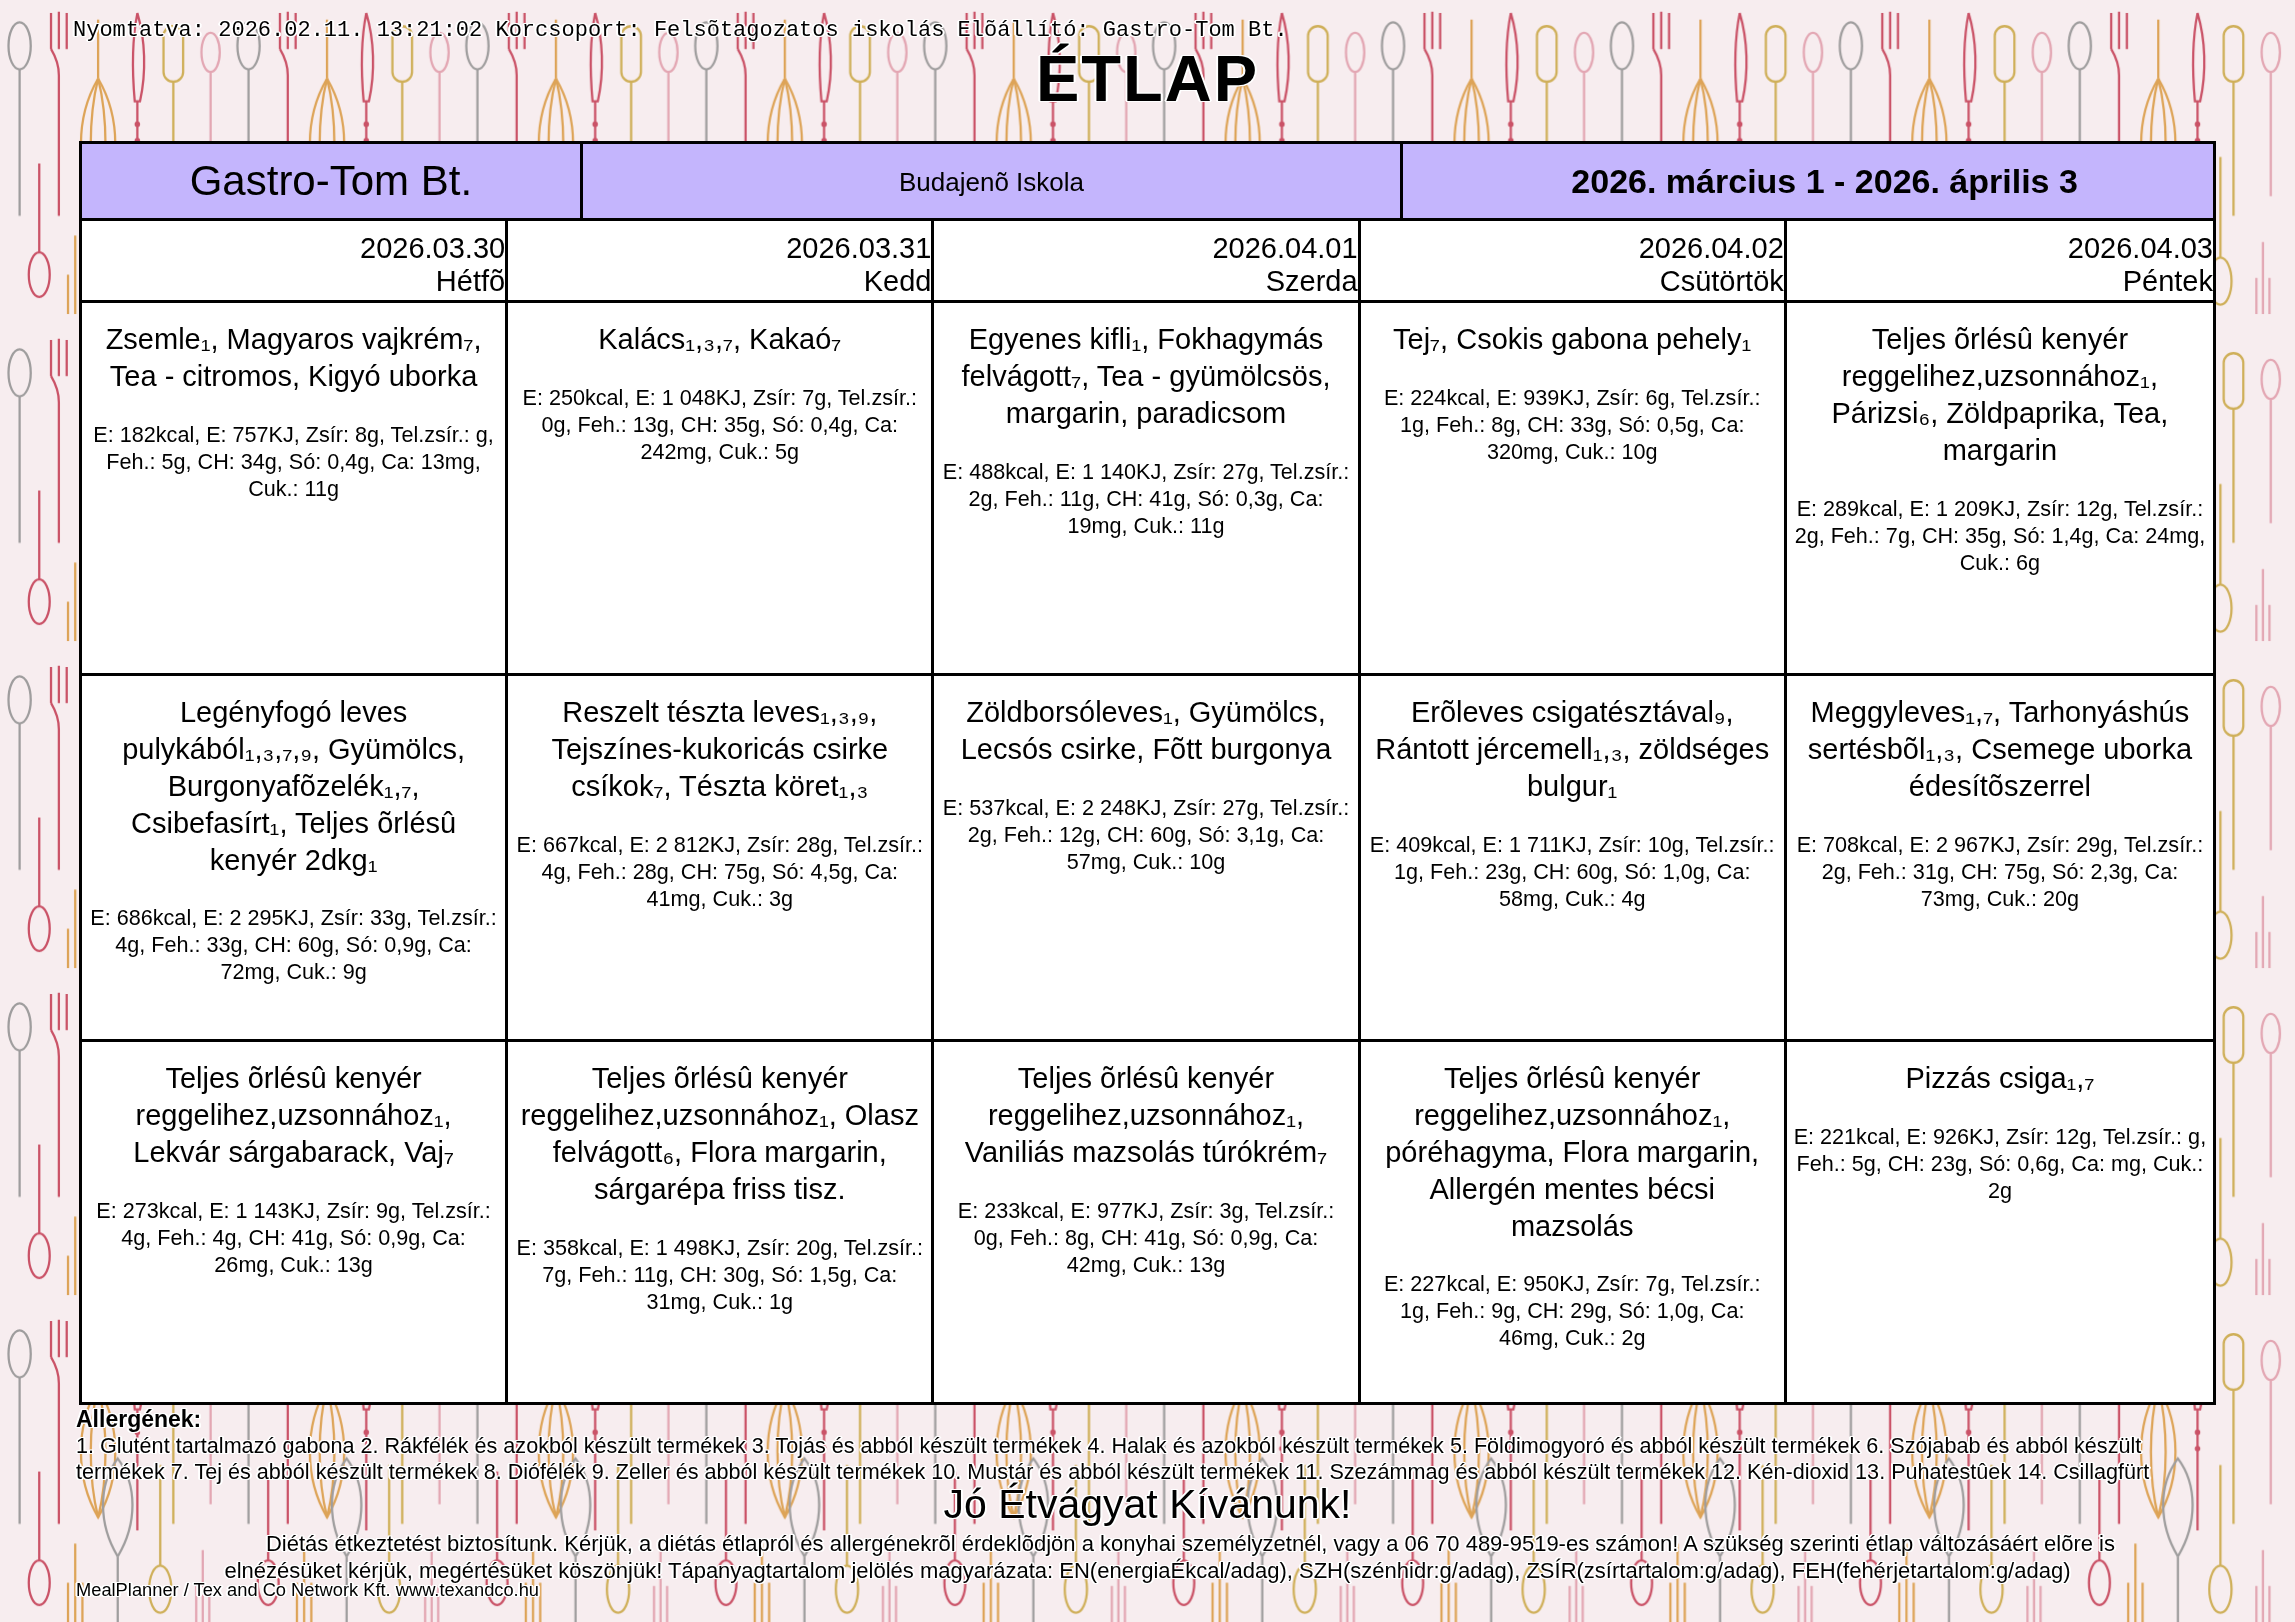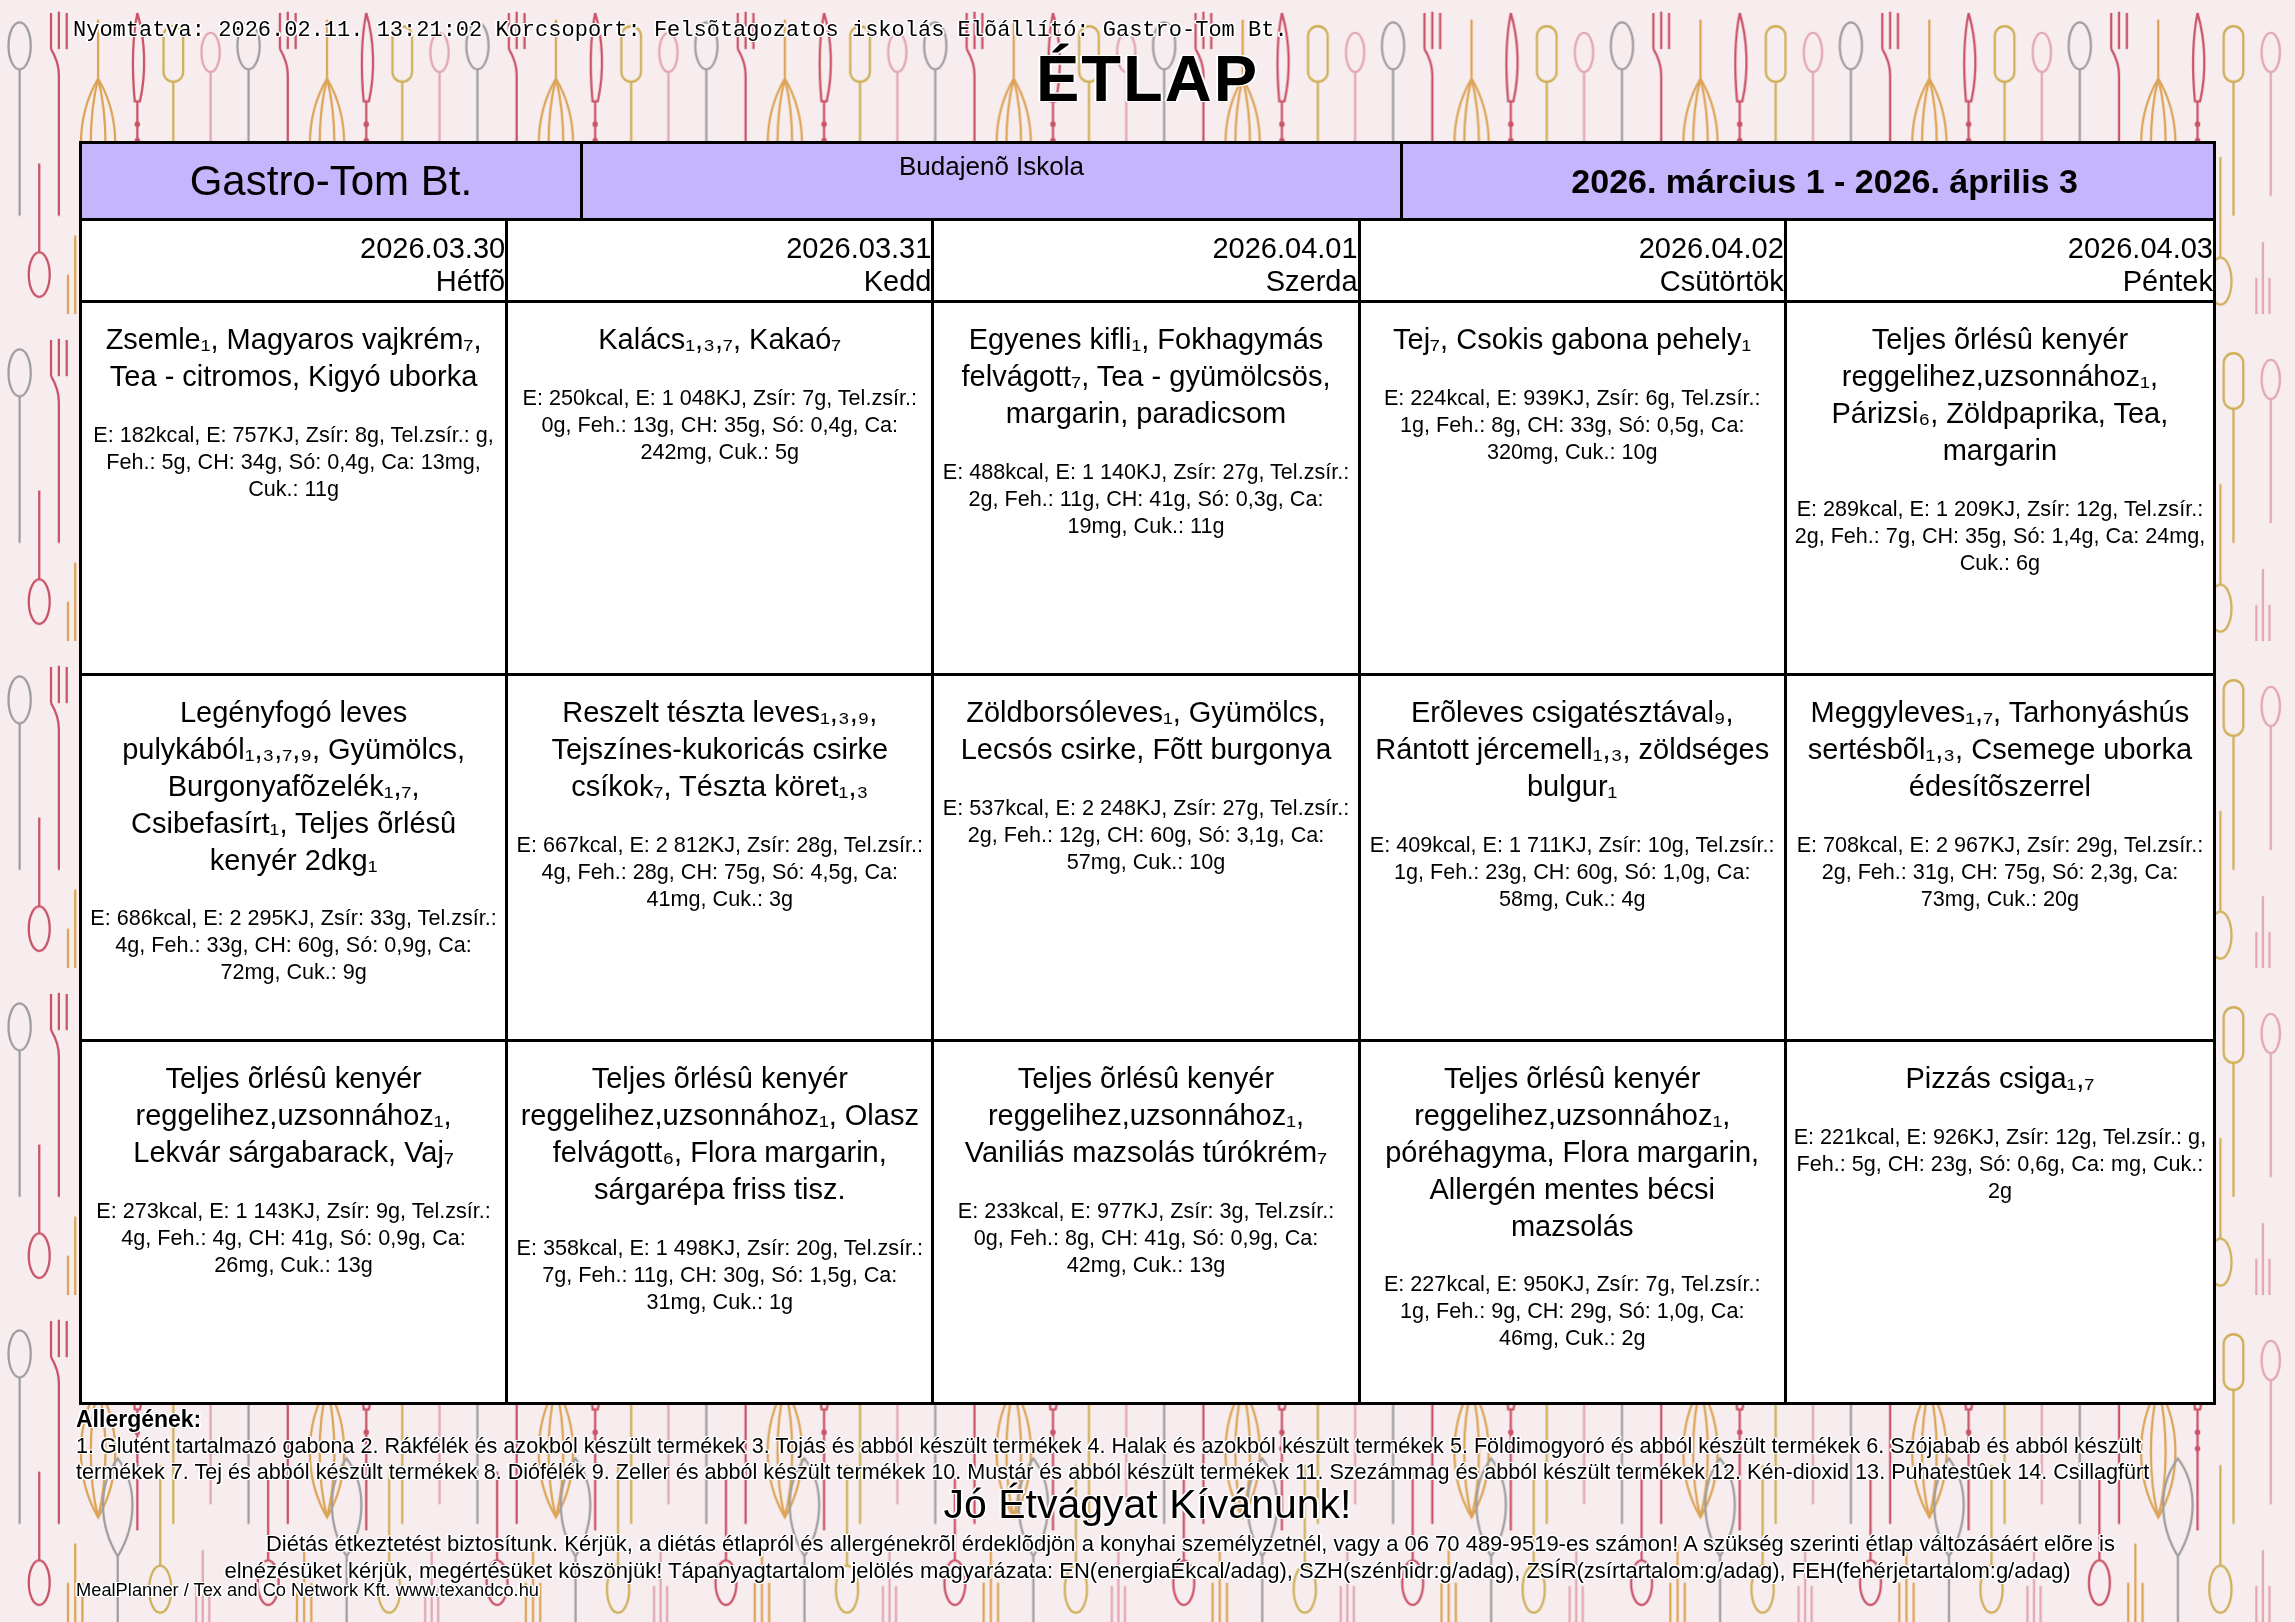--- a/index.html
+++ b/index.html
@@ -23,21 +23,21 @@
   .header-row{
     display:flex;height:77px;background:#c4b5fd;box-sizing:border-box;
     border:3.3px solid #000;border-bottom:none;
   }
   .header-cell{
     box-sizing:border-box;border-right:3.3px solid #000;
     display:flex;align-items:center;justify-content:center;text-align:center;
   }
   .header-cell:last-child{border-right:none;}
   .provider-cell{flex:0 0 23.5%;font-size:42px;}
-  .school-cell{flex:0 0 38.5%;align-items:flex-start;font-size:26px;padding-top:7px;}
+  .school-cell{flex:0 0 38.5%;align-items:flex-start;font-size:26px;padding-top:23px;}
   .range-cell{flex:1 1 auto;font-weight:bold;font-size:34px;padding-left:33px;}
   .menu-grid{
     display:grid;grid-template-columns:repeat(5,1fr);
     grid-template-rows:79px 373px 366px 363px;
     background:#fff;box-sizing:border-box;border:3.3px solid #000;
   }
   .cell{box-sizing:border-box;border-right:3.3px solid #000;border-top:3.3px solid #000;overflow:hidden;}
   .cell:nth-child(5n){border-right:none;}
   .cell:nth-child(-n+5){border-top:none;}
   .date-cell{

